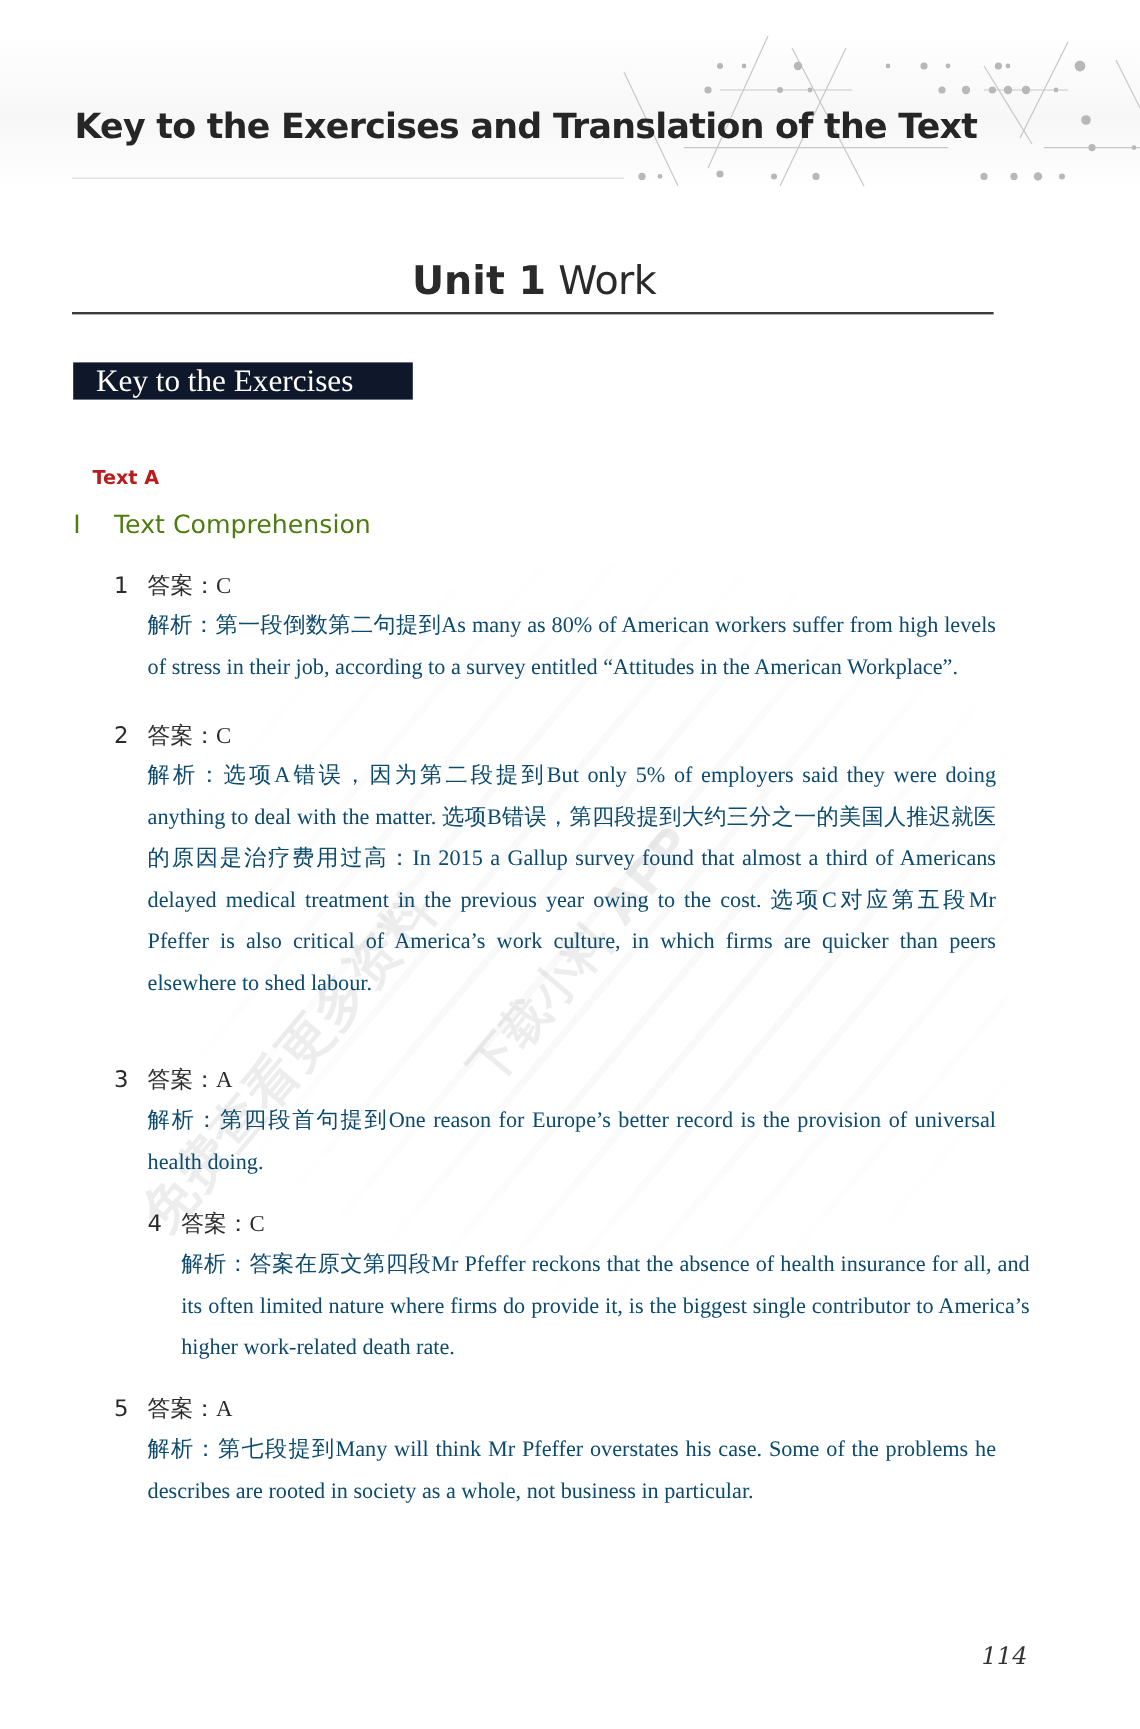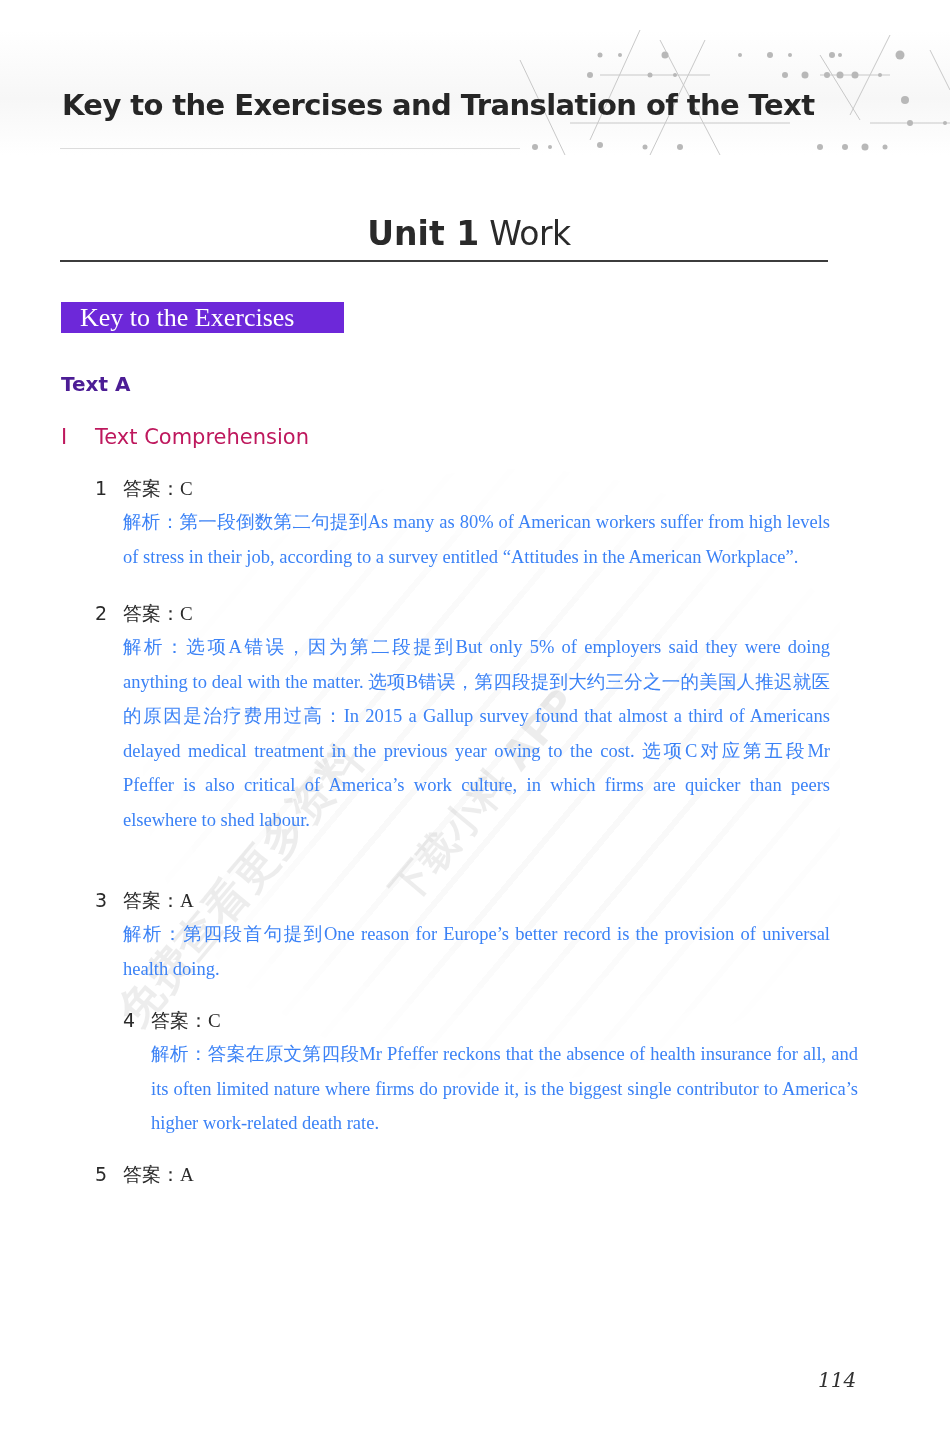--- a/index.html
+++ b/index.html
@@ -17,51 +17,51 @@
       position: absolute; left: 62px; top: 88px; margin: 0;
       font-family: "DejaVu Sans", sans-serif; font-weight: bold; font-size: 29px;
       letter-spacing: -0.6px; color: #262626;
     }
     .banner-rule {
       position: absolute; left: 60px; top: 148px; width: 460px; height: 1px;
       background: #dcdcdc;
     }
     .unit-title {
       position: absolute; left: 0; width: 890px; top: 214px; text-align: center; margin: 0;
-      font-family: "DejaVu Sans", sans-serif; font-size: 33px; color: #2a2a2a; font-weight: normal; padding-left: 24px;
+      font-family: "DejaVu Sans", sans-serif; font-size: 33px; color: #2a2a2a; font-weight: normal;
     }
     .unit-title .unit-num { font-weight: bold; }
     .unit-title .unit-name { font-weight: normal; margin-left: 10px; letter-spacing: -0.5px; }
     .unit-rule {
       position: absolute; left: 60px; top: 260px; width: 768px; height: 2px; background: #3c3c3c;
     }
     .section-box {
       position: absolute; left: 61px; top: 302px; height: 31px; width: 283px;
-      background: #6d28d9; color: #ffffff;
+      background: #0f172a; color: #ffffff;
       font-family: "Liberation Serif", serif; font-size: 26px; line-height: 31px;
       padding-left: 19px; box-sizing: border-box;
     }
     .subhead {
-      position: absolute; left: 61px; top: 372px; margin: 0;
-      font-family: "DejaVu Sans", sans-serif; font-weight: bold; font-size: 20px; color: #4c1d95;
+      position: absolute; left: 61px; top: 372px; margin: 16px;
+      font-family: "DejaVu Sans", sans-serif; font-weight: bold; font-size: 16px; color: #b91c1c;
     }
     .part-head {
       position: absolute; left: 61px; top: 425px;
-      font-family: "DejaVu Sans", sans-serif; font-size: 21px; color: #be185d;
+      font-family: "DejaVu Sans", sans-serif; font-size: 21px; color: #4d7c0f;
     }
     .part-head .roman { display: inline-block; width: 34px; }
     .qa { position: absolute; left: 95px; width: 735px; }
     .qa .ans-line { font-size: 19px; height: 34px; line-height: 34px; white-space: nowrap; }
     .qa .num {
       display: inline-block; width: 28px;
       font-family: "DejaVu Sans", sans-serif; font-size: 19px; color: #2a2a2a;
     }
     .qa .analysis {
       margin-left: 28px; font-size: 18.5px; line-height: 34.5px; text-align: justify;
-      text-align-last: left; color: #3b82f6;
+      text-align-last: left; color: #0c4a6e;
     }
     .page-num {
       position: absolute; left: 818px; top: 1368px;
       font-family: "DejaVu Serif", serif; font-style: italic; font-size: 20px; color: #333;
     }
     .watermark {
       position: absolute; pointer-events: none; color: rgba(0,0,0,0.07);
       font-family: "DejaVu Sans", sans-serif; font-weight: bold; white-space: nowrap;
       transform-origin: left bottom;
     }
@@ -158,15 +158,16 @@
   <div class="analysis">解析：第四段首句提到One reason for Europe’s better record is the provision of universal health doing.</div>
 </div>
 
 <div class="qa" style="top:1003px;margin-left:28px;">
   <div class="ans-line"><span class="num">4</span><span>答案：C</span></div>
   <div class="analysis">解析：答案在原文第四段Mr Pfeffer reckons that the absence of health insurance for all, and its often limited nature where firms do provide it, is the biggest single contributor to America’s higher work-related death rate.</div>
 </div>
 
 <div class="qa" style="top:1157px;">
   <div class="ans-line"><span class="num">5</span><span>答案：A</span></div>
+  <div class="analysis">解析：第七段提到Many will think Mr Pfeffer overstates his case. Some of the problems he describes are rooted in society as a whole, not business in particular.</div>
 </div>
 
 <div class="page-num">114</div>
 
 </body></html>

